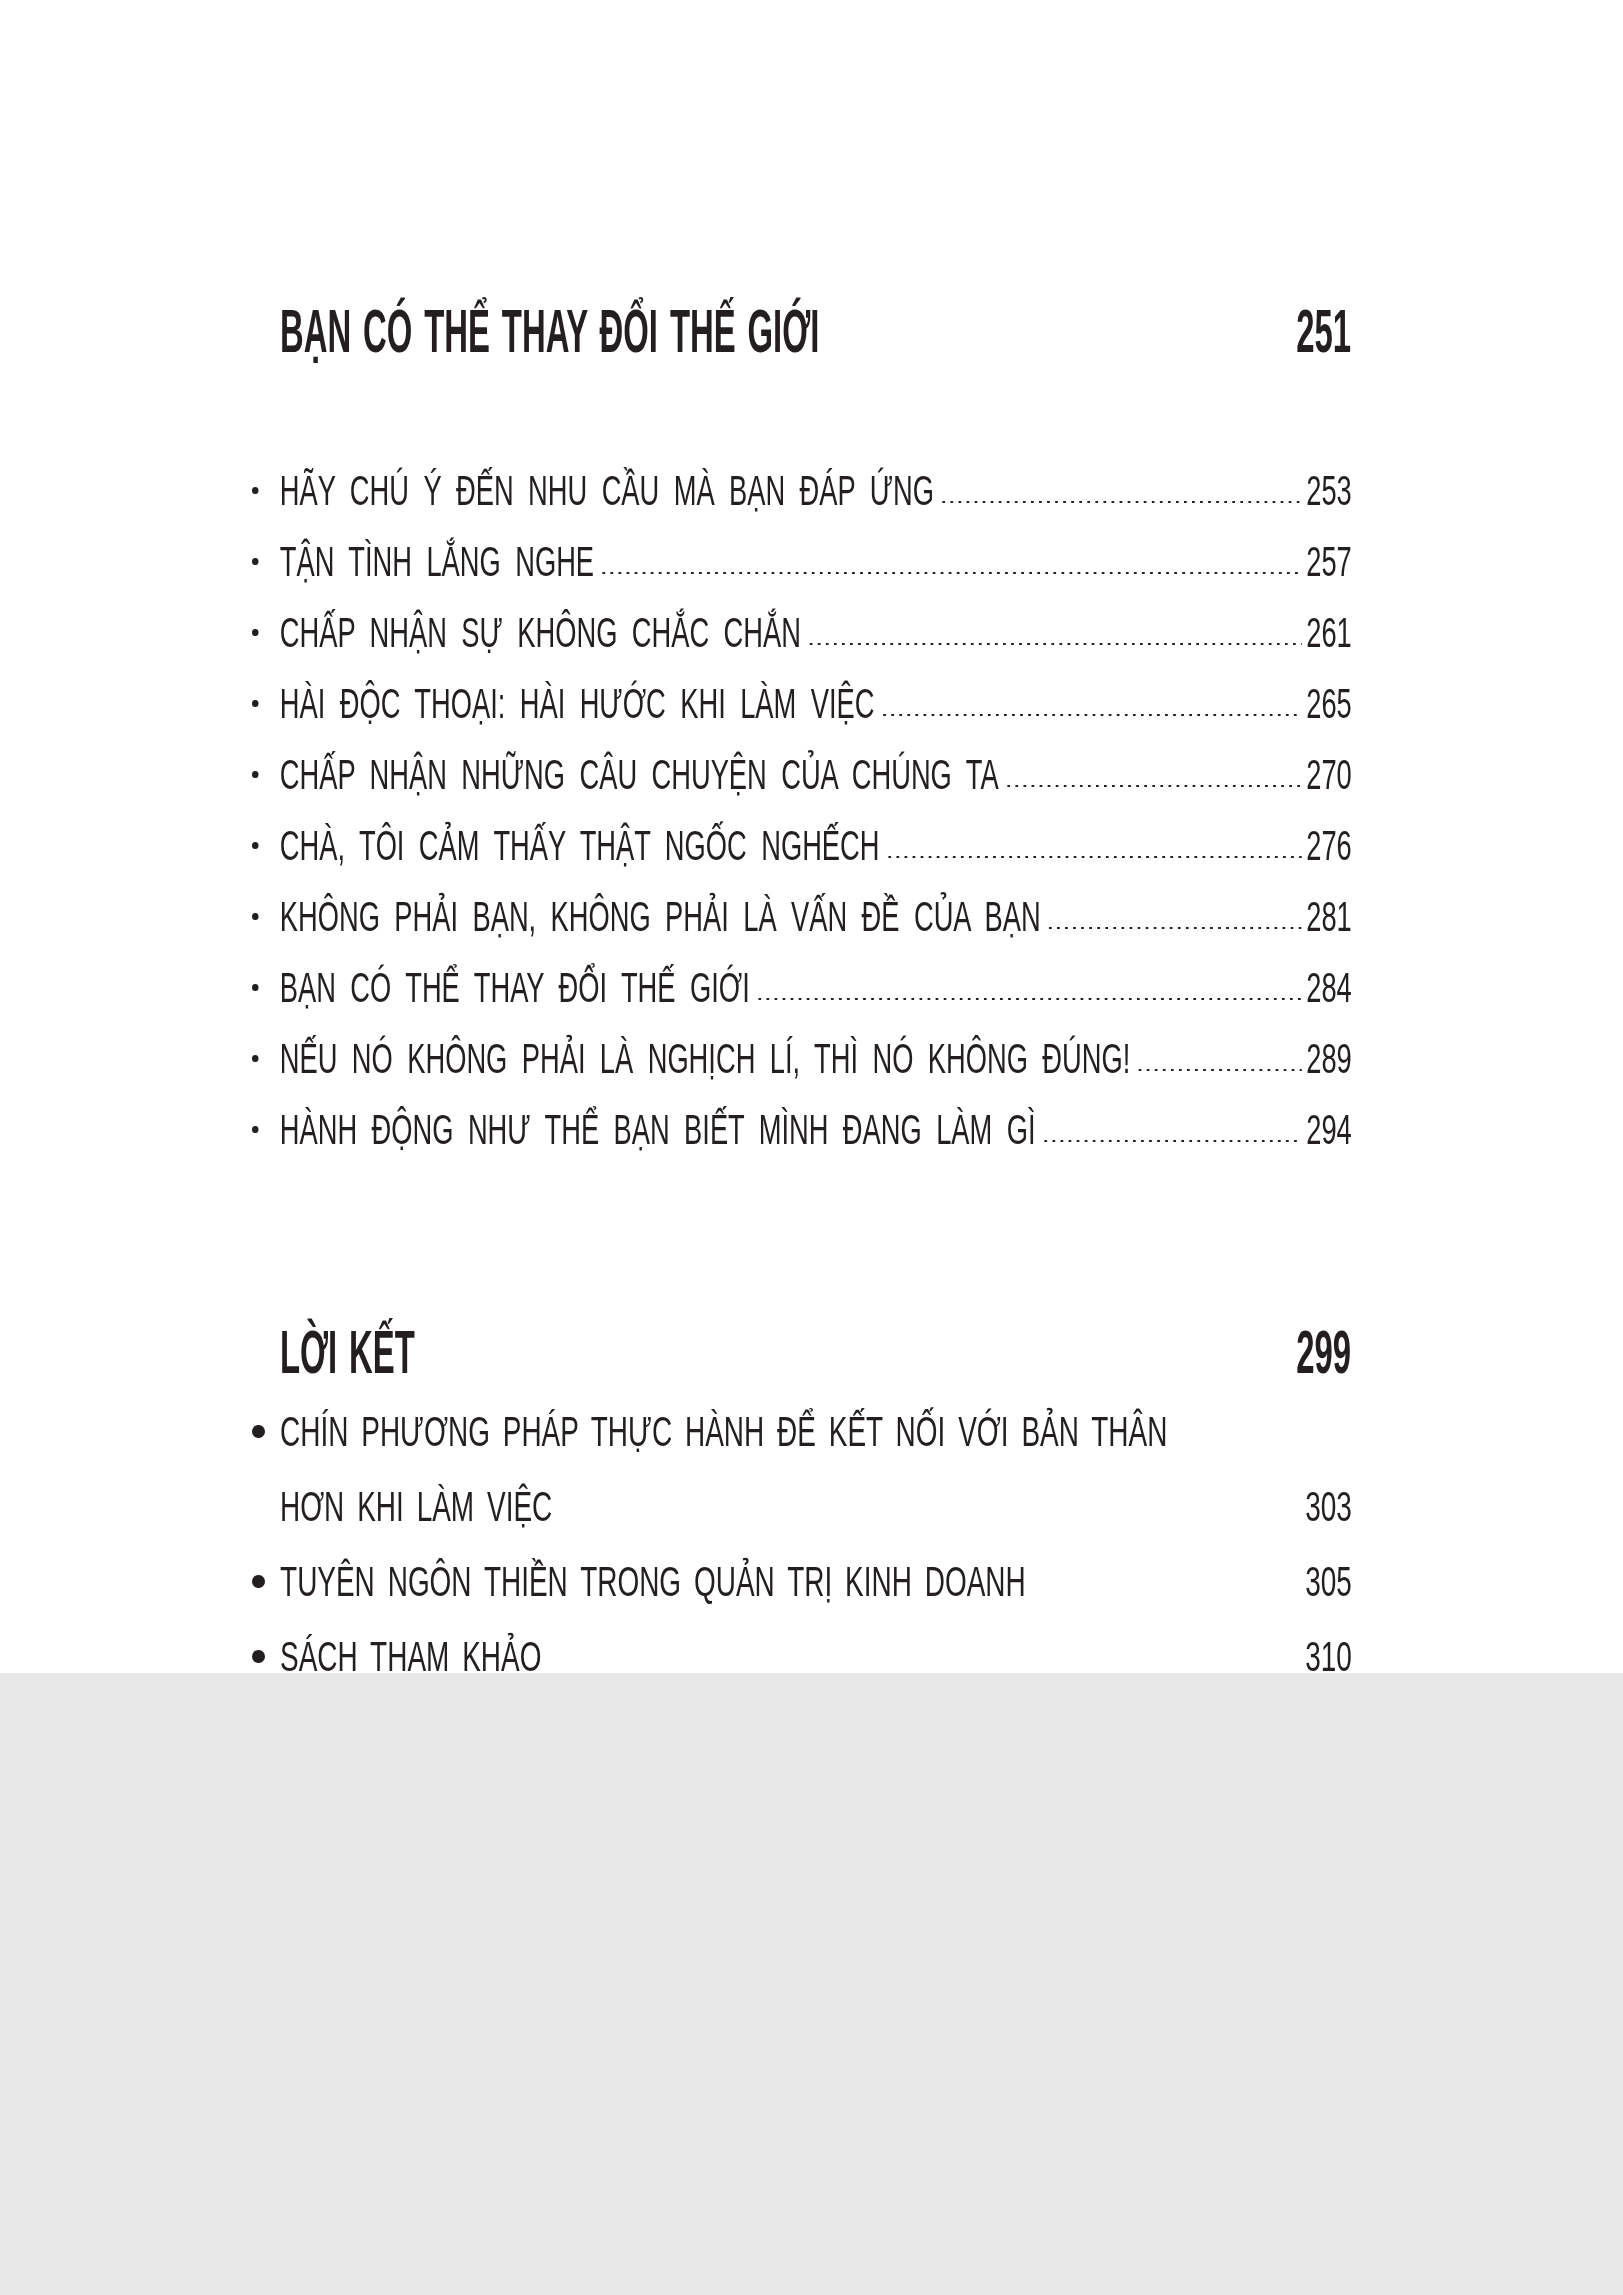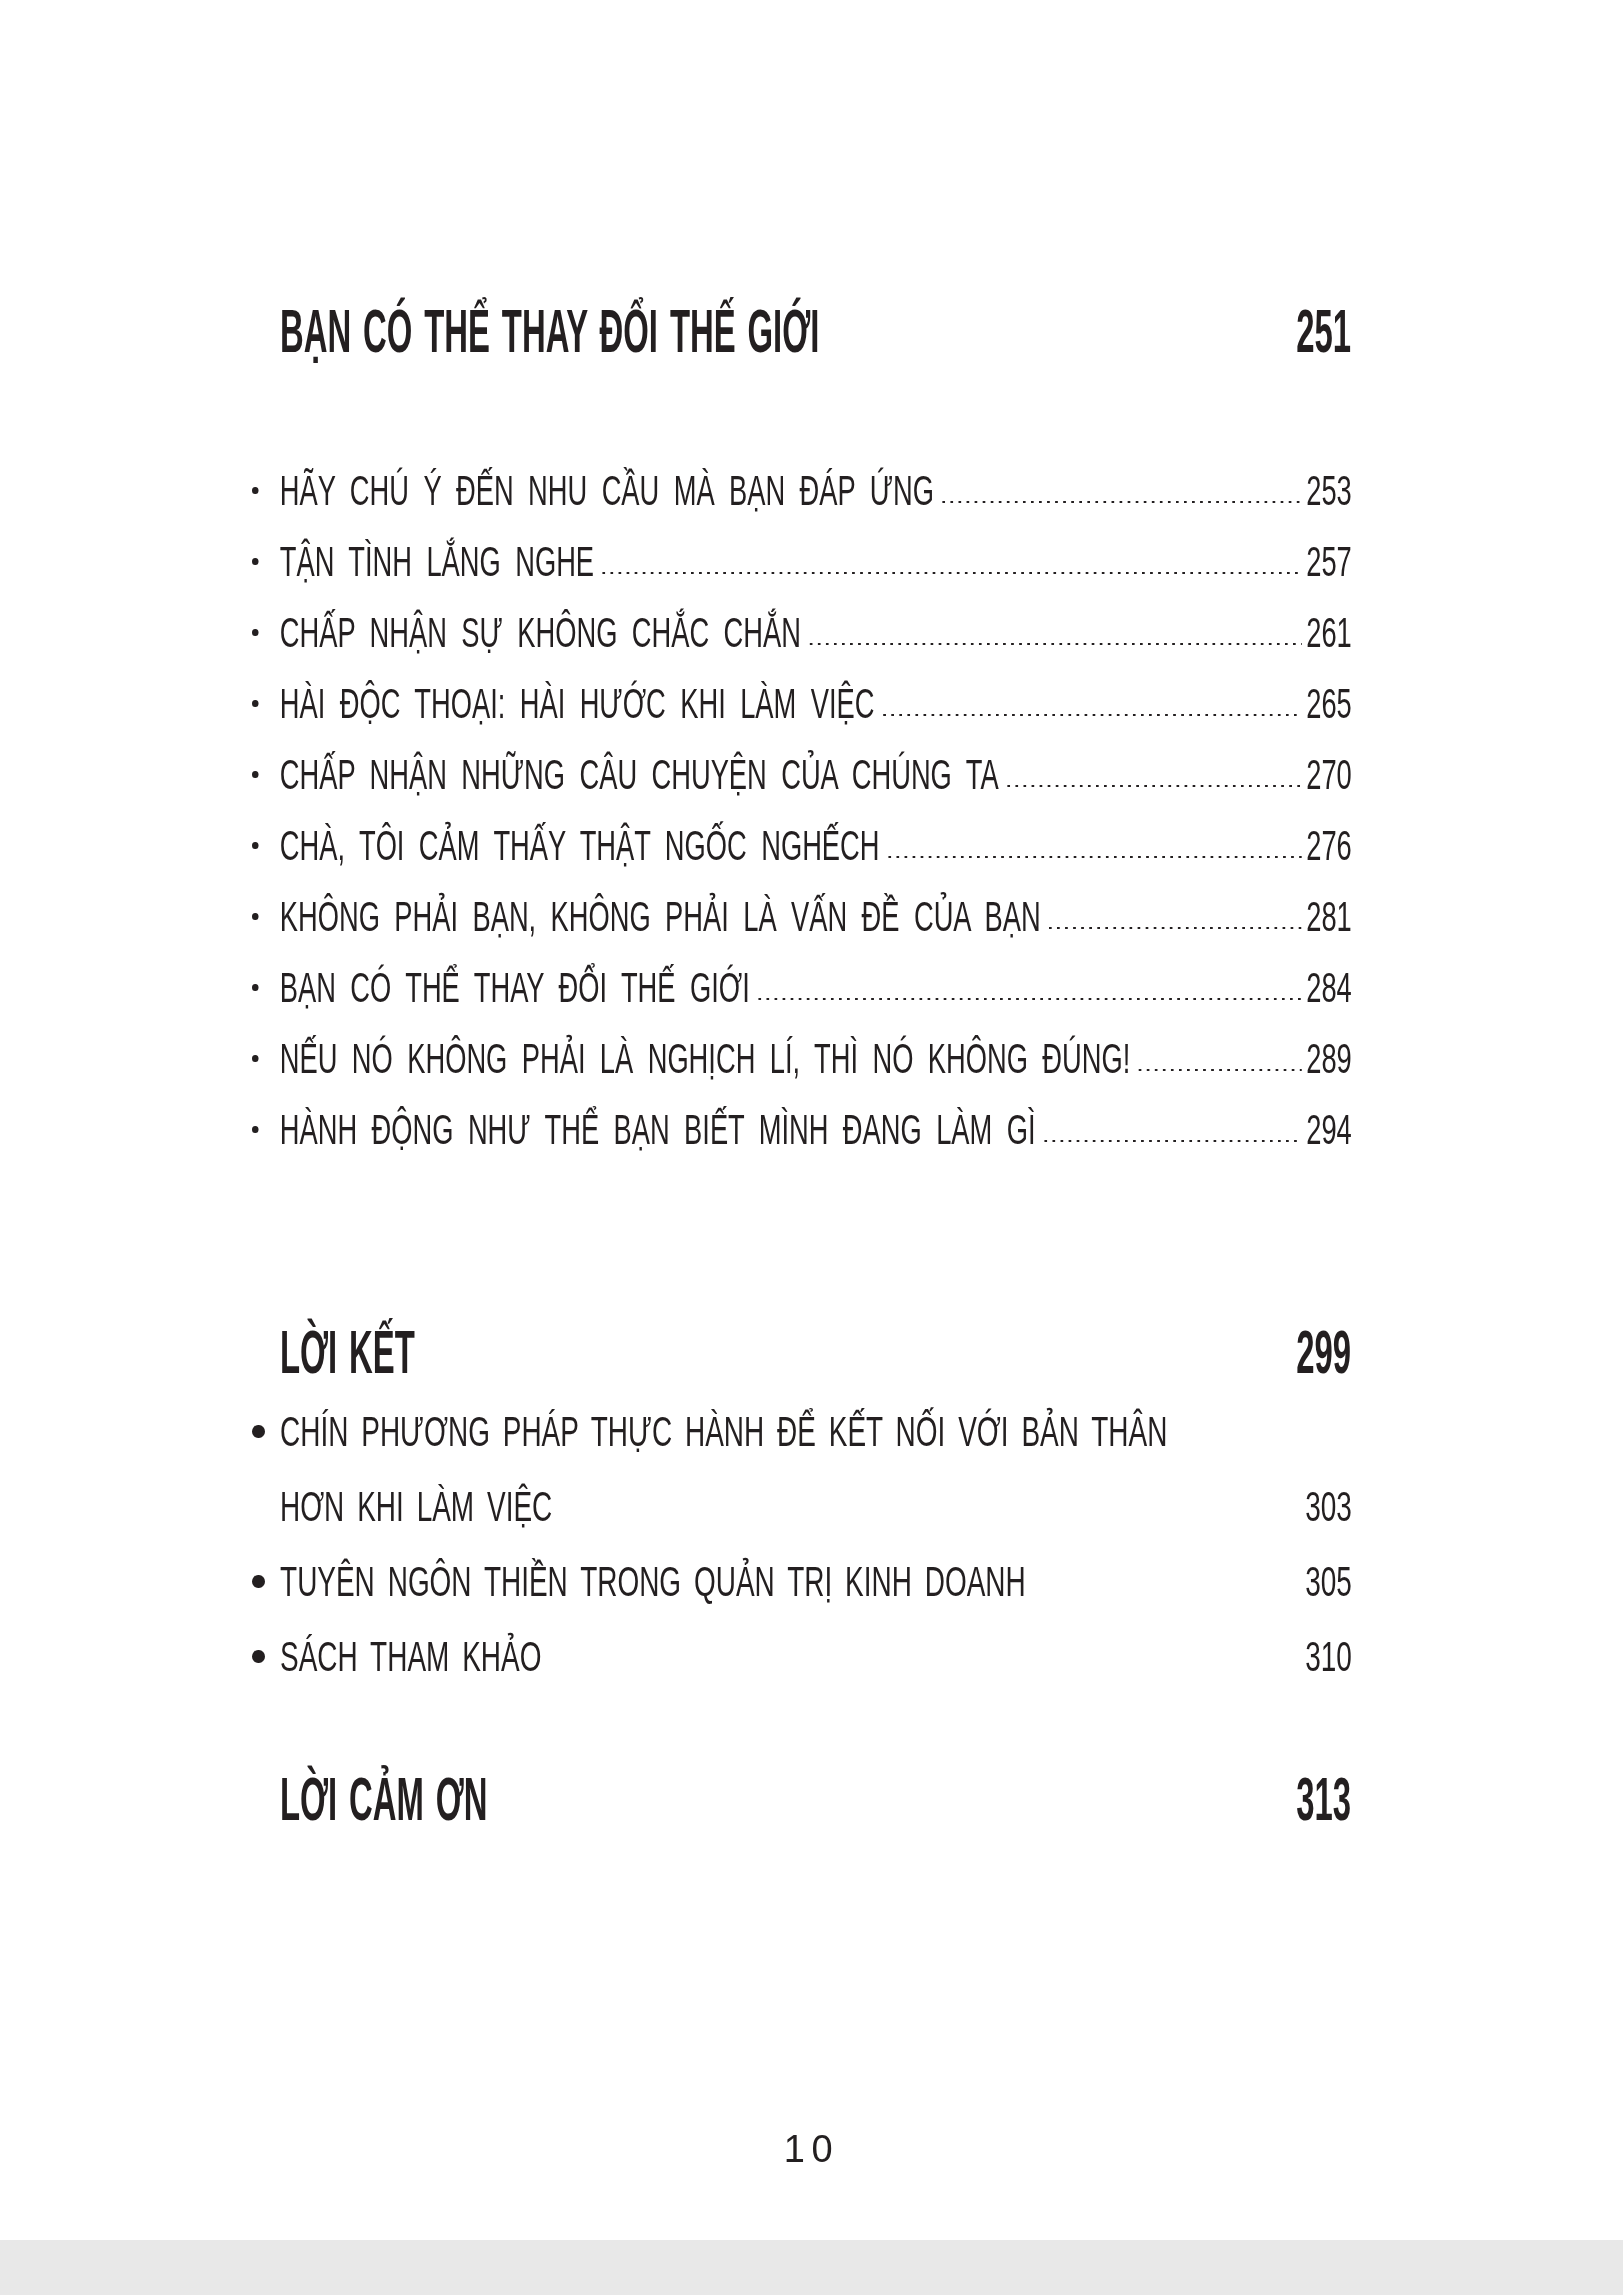--- a/index.html
+++ b/index.html
@@ -3,21 +3,21 @@
 <meta charset="utf-8">
 <style>
   :root{
     --ink:#231f20;
     --paper:#ffffff;
   }
   html,body{margin:0;padding:0;background:#e8e8e8;}
   .page{
     position:relative;
     width:1623px;
-    height:2240px;
+    height:1673px;
     background:var(--paper);
     overflow:hidden;
     color:var(--ink);
     font-family:"Liberation Sans","DejaVu Sans",sans-serif;
   }
 
   
   .head{
     position:absolute;
     left:280px;

